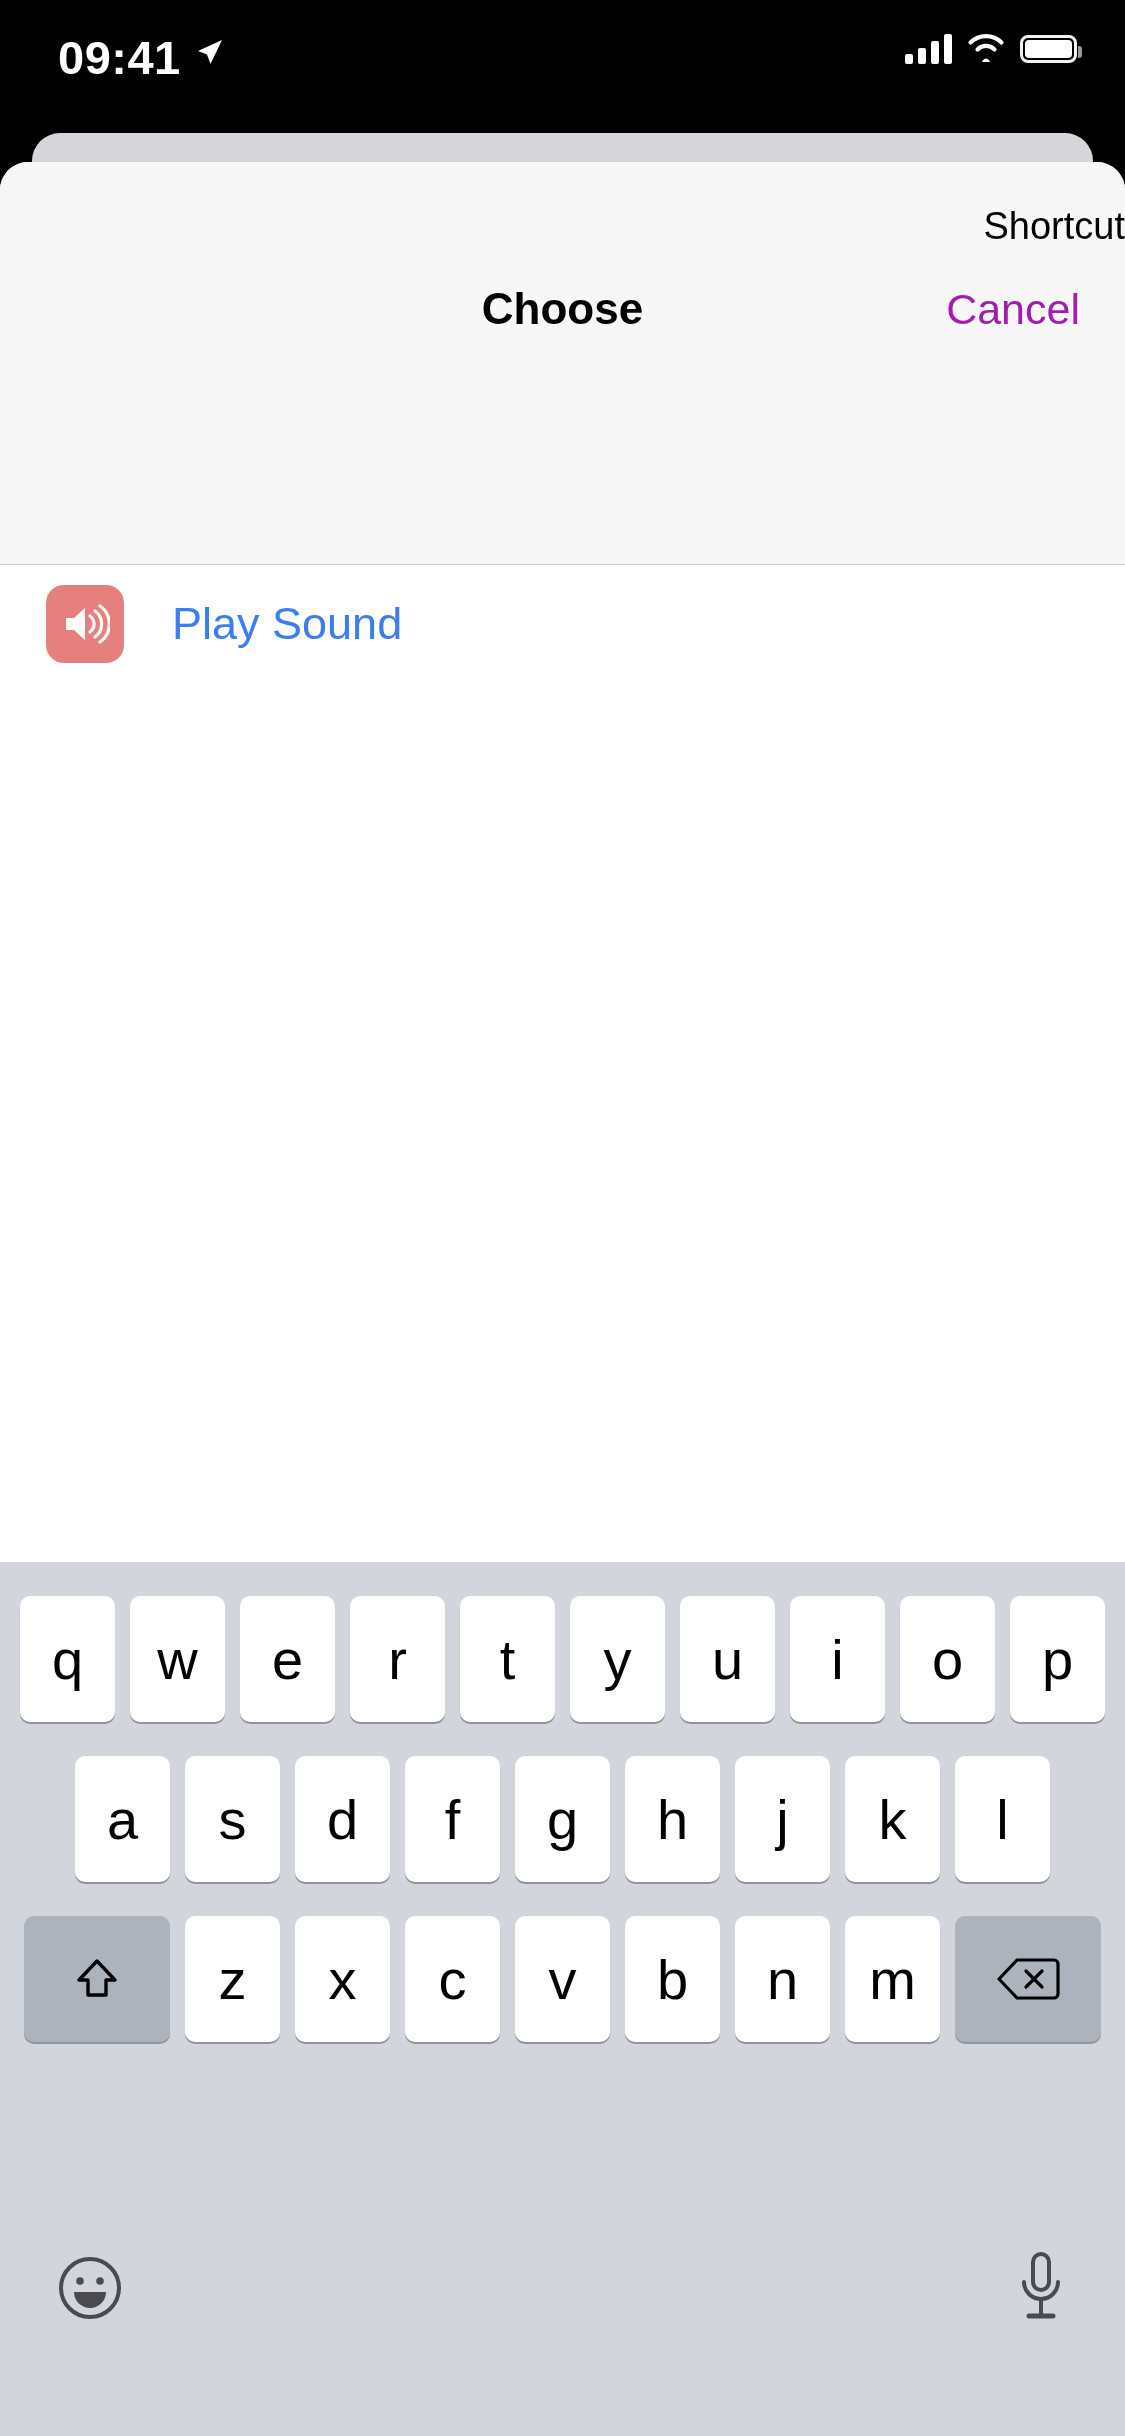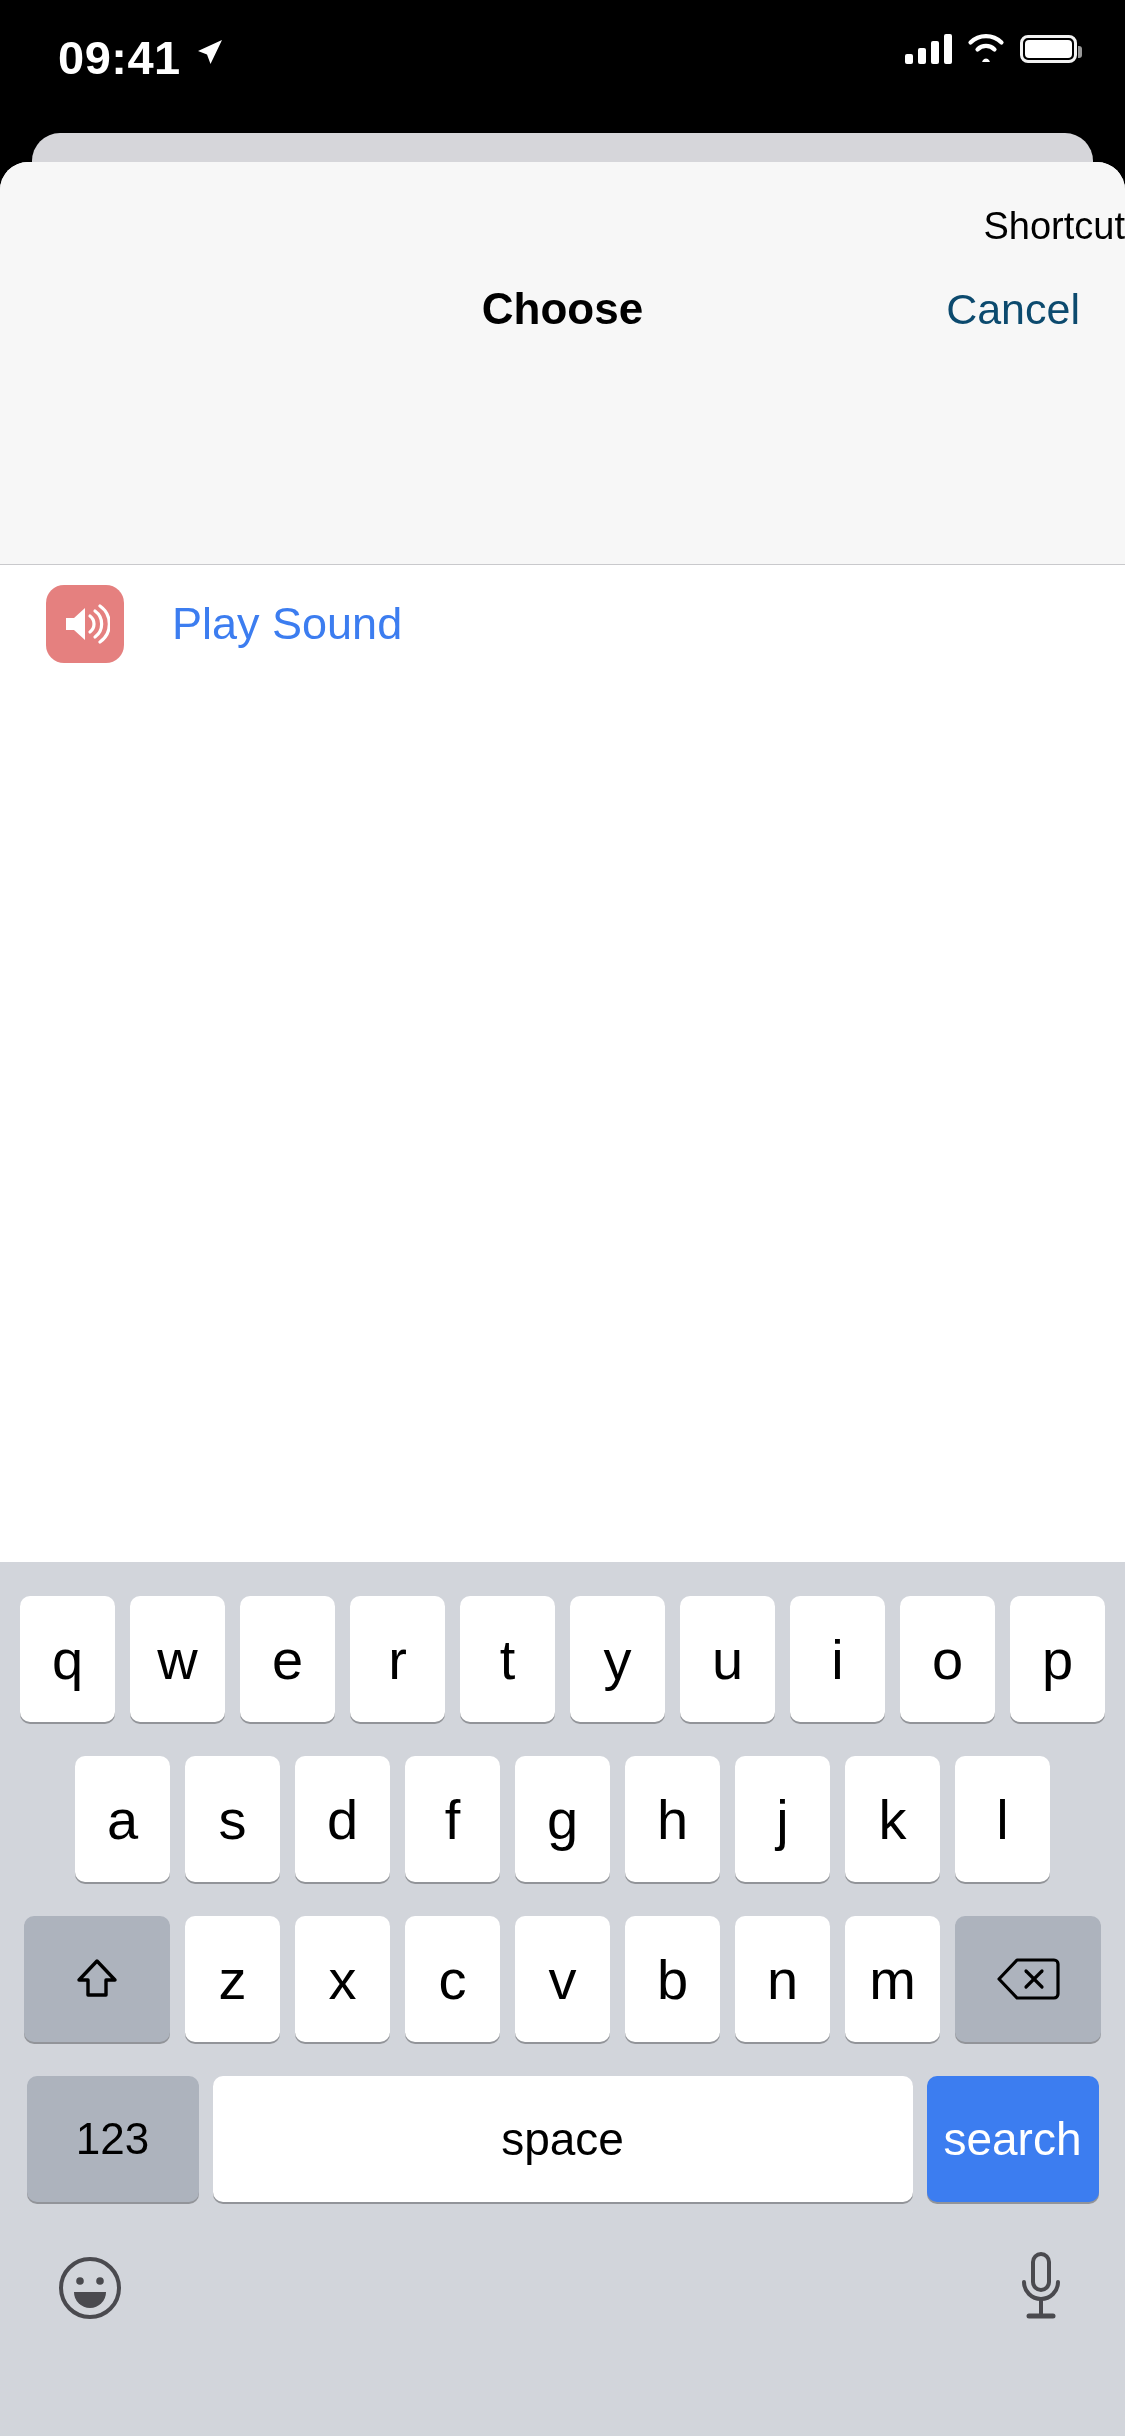--- a/index.html
+++ b/index.html
@@ -62,21 +62,21 @@
     position:absolute; top:43px; left:0; width:100%; text-align:right;
     font-size:38px; font-weight:400; color:#000;
   }
   #nav-row { position:absolute; top:110px; left:0; width:100%; height:86px; }
   #nav-heading {
     position:absolute; left:0; width:100%; text-align:center; top:12px;
     font-size:44px; font-weight:700; color:#000;
   }
   #cancel-button {
     position:absolute; right:45px; top:13px;
-    font-size:43px; font-weight:400; color:#0c4a6e; cursor:pointer;
+    font-size:43px; font-weight:400; color:#a21caf; cursor:pointer;
   }
 
   
   #search-field {
     position:absolute; left:32px; top:440px; width:1061px; height:80px;
     background:#e4e4e6; border-radius:16px;
   }
   #search-icon { position:absolute; left:28px; top:22px; }
   #search-value {
     position:absolute; left:82px; top:16px;
@@ -263,25 +263,20 @@
         <div class="key letter">m</div>
         <div class="key special wide">
           <svg width="64" height="48" viewBox="0 0 64 48">
             <path d="M21 5 H58 a4 4 0 0 1 4 4 V39 a4 4 0 0 1 -4 4 H21 L3 24 Z" fill="none" stroke="#000" stroke-width="3.2" stroke-linejoin="round"></path>
             <line x1="30" y1="16" x2="46" y2="32" stroke="#000" stroke-width="3.2" stroke-linecap="round"></line>
             <line x1="46" y1="16" x2="30" y2="32" stroke="#000" stroke-width="3.2" stroke-linecap="round"></line>
           </svg>
         </div>
       </div>
 
-      <div class="kb-row" id="row4">
-        <div class="key special modifier">123</div>
-        <div class="key space">space</div>
-        <div class="key search">search</div>
-      </div>
 
       <div id="kb-bottom">
         <div id="emoji-key">
           <svg width="68" height="68" viewBox="0 0 68 68">
             <circle cx="34" cy="34" r="29" fill="none" stroke="#4a4a4f" stroke-width="4"></circle>
             <circle cx="24" cy="27" r="3.8" fill="#4a4a4f"></circle>
             <circle cx="44" cy="27" r="3.8" fill="#4a4a4f"></circle>
             <path d="M18 38 a16 16 0 0 0 32 0 Z" fill="#4a4a4f"></path>
           </svg>
         </div>

